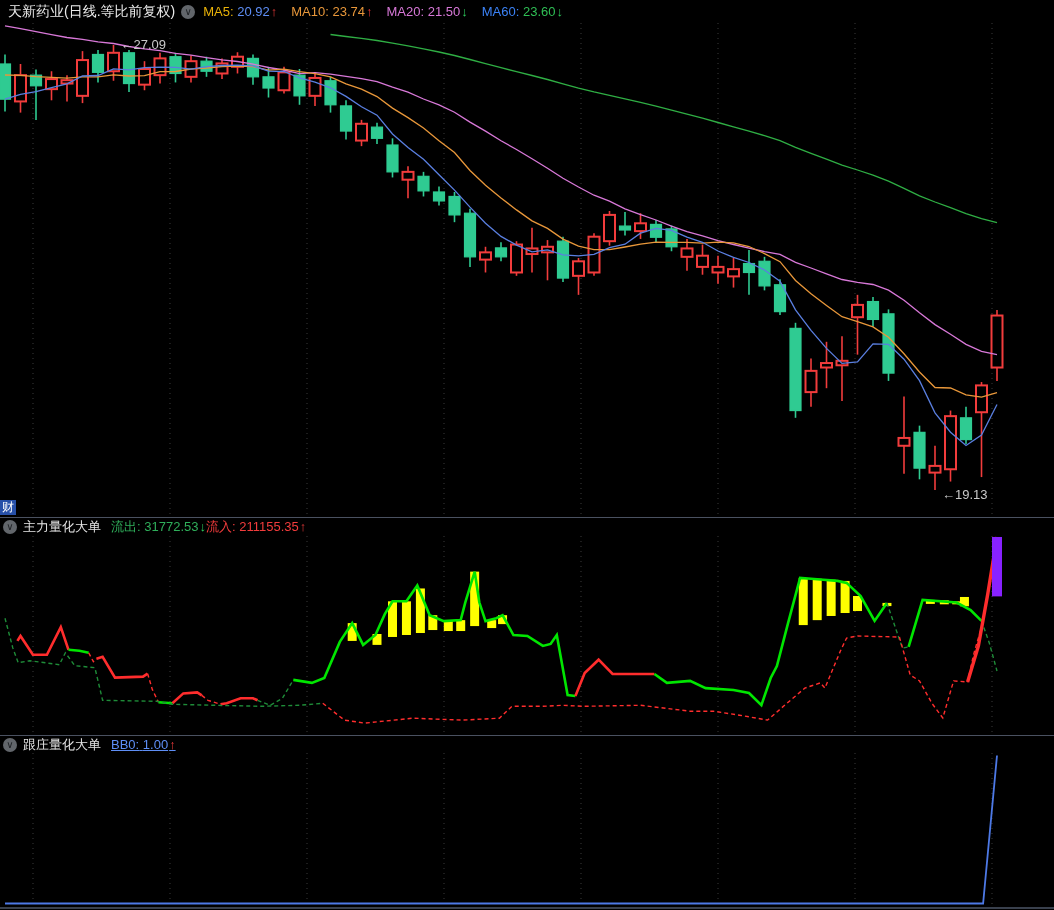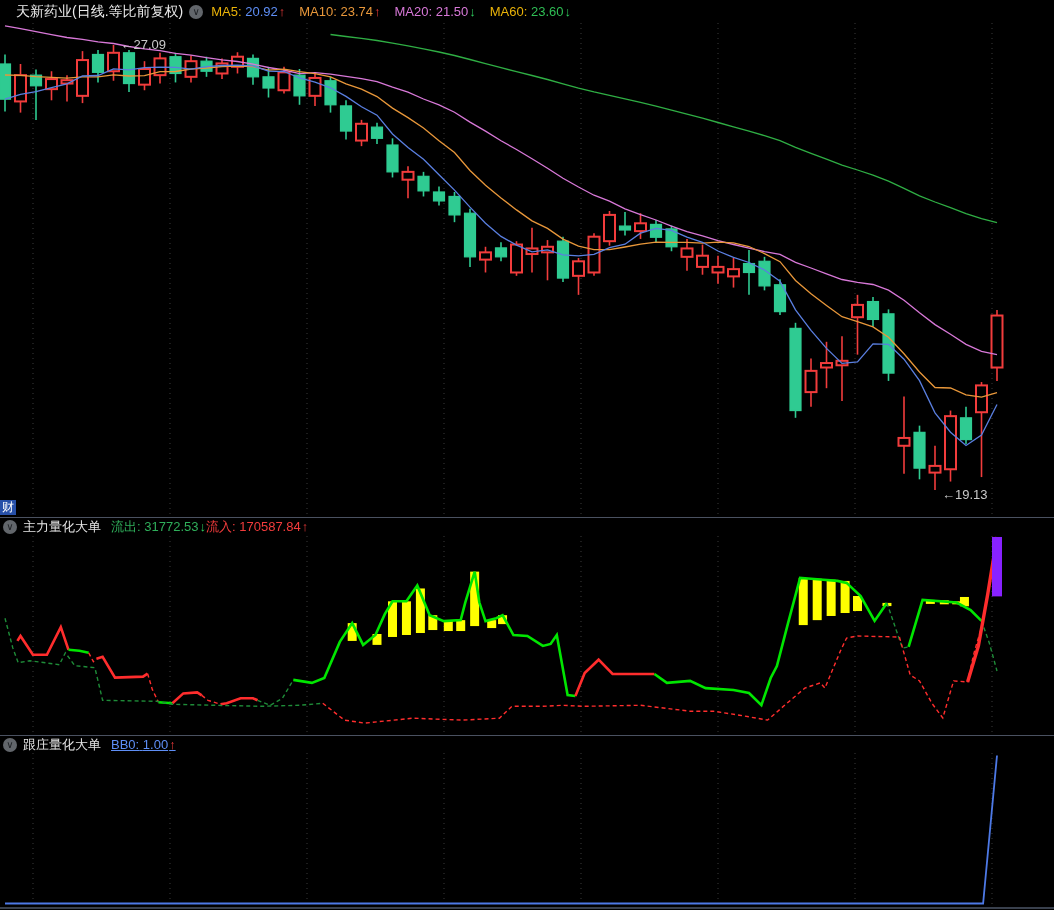--- a/index.html
+++ b/index.html
@@ -1,18 +1,18 @@
 <!DOCTYPE html>
 <html><head>
 <meta charset="utf-8">
 <style>
   html,body{margin:0;padding:0;background:#000;}
   .wrap{position:relative;width:1054px;height:910px;background:#000;overflow:hidden;
         font-family:"Liberation Sans",sans-serif;}
-  .titlebar{height:23px;display:flex;align-items:center;padding-left:16px;font-size:13px;white-space:nowrap;}
+  .titlebar{height:23px;display:flex;align-items:center;padding-left:8px;font-size:13px;white-space:nowrap;}
   .tb-title{color:#eaeaea;font-size:14px;margin-right:6px;}
   .circle-btn{width:14px;height:14px;border-radius:50%;background:#62666b;color:#1d2024;
       font-size:10px;line-height:13px;text-align:center;margin-right:8px;flex:0 0 auto;cursor:pointer;}
   .ind{margin-right:14px;}
   .arrow{font-weight:bold;margin-left:1px;}
   .up{color:#f23c3c;} .down{color:#2fd05f;}
   .sep{height:1px;background:#4a5160;}
   .phead{height:18px;display:flex;align-items:center;padding-left:3px;font-size:13px;color:#e6e6e6;white-space:nowrap;}
   .phead .circle-btn{margin-right:6px;}
   .phead .ptitle{margin-right:10px;}
@@ -31,21 +31,21 @@
 
   <div class="titlebar">
     <span class="tb-title">天新药业(日线.等比前复权)</span>
     <span class="circle-btn">∨</span>
     <span class="ind"><span style="color:#eab308">MA5:</span>
       <span style="color:#5e8ef5">20.92</span><span class="arrow up">↑</span></span>
     <span class="ind"><span style="color:#e8973a">MA10:</span>
       <span style="color:#e8973a">23.74</span><span class="arrow up">↑</span></span>
     <span class="ind"><span style="color:#d878d8">MA20:</span>
       <span style="color:#d878d8">21.50</span><span class="arrow down">↓</span></span>
-    <span class="ind"><span style="color:#eab308">MA60:</span>
+    <span class="ind"><span style="color:#3b82f6">MA60:</span>
       <span style="color:#2fbf55">23.60</span><span class="arrow down">↓</span></span>
   </div>
 
   <svg id="main-svg" width="1054" height="494">
       <g>
         <line x1="33" y1="0" x2="33" y2="494" stroke="#3a3a3a" stroke-width="1" stroke-dasharray="1 4"></line>
         <line x1="170" y1="0" x2="170" y2="494" stroke="#3a3a3a" stroke-width="1" stroke-dasharray="1 4"></line>
         <line x1="307" y1="0" x2="307" y2="494" stroke="#3a3a3a" stroke-width="1" stroke-dasharray="1 4"></line>
         <line x1="444" y1="0" x2="444" y2="494" stroke="#3a3a3a" stroke-width="1" stroke-dasharray="1 4"></line>
         <line x1="581" y1="0" x2="581" y2="494" stroke="#3a3a3a" stroke-width="1" stroke-dasharray="1 4"></line>
@@ -259,21 +259,21 @@
     </svg>
   <div class="news-badge">财</div>
   <div class="sep"></div>
 
   <div class="phead">
     <span class="circle-btn">∨</span>
     <span class="ptitle">主力量化大单</span>
     <span class="flow-out"><span>流出:</span>
       <span>31772.53</span><span class="arrow down">↓</span></span>
     <span class="flow-in"><span>流入:</span>
-      <span>170587.84</span><span class="arrow up">↑</span></span>
+      <span>211155.35</span><span class="arrow up">↑</span></span>
   </div>
   <svg id="p2-svg" width="1054" height="199">
       <g>
         <line x1="33" y1="0" x2="33" y2="199" stroke="#3a3a3a" stroke-width="1" stroke-dasharray="1 4"></line>
         <line x1="170" y1="0" x2="170" y2="199" stroke="#3a3a3a" stroke-width="1" stroke-dasharray="1 4"></line>
         <line x1="307" y1="0" x2="307" y2="199" stroke="#3a3a3a" stroke-width="1" stroke-dasharray="1 4"></line>
         <line x1="444" y1="0" x2="444" y2="199" stroke="#3a3a3a" stroke-width="1" stroke-dasharray="1 4"></line>
         <line x1="581" y1="0" x2="581" y2="199" stroke="#3a3a3a" stroke-width="1" stroke-dasharray="1 4"></line>
         <line x1="718" y1="0" x2="718" y2="199" stroke="#3a3a3a" stroke-width="1" stroke-dasharray="1 4"></line>
         <line x1="855" y1="0" x2="855" y2="199" stroke="#3a3a3a" stroke-width="1" stroke-dasharray="1 4"></line>

